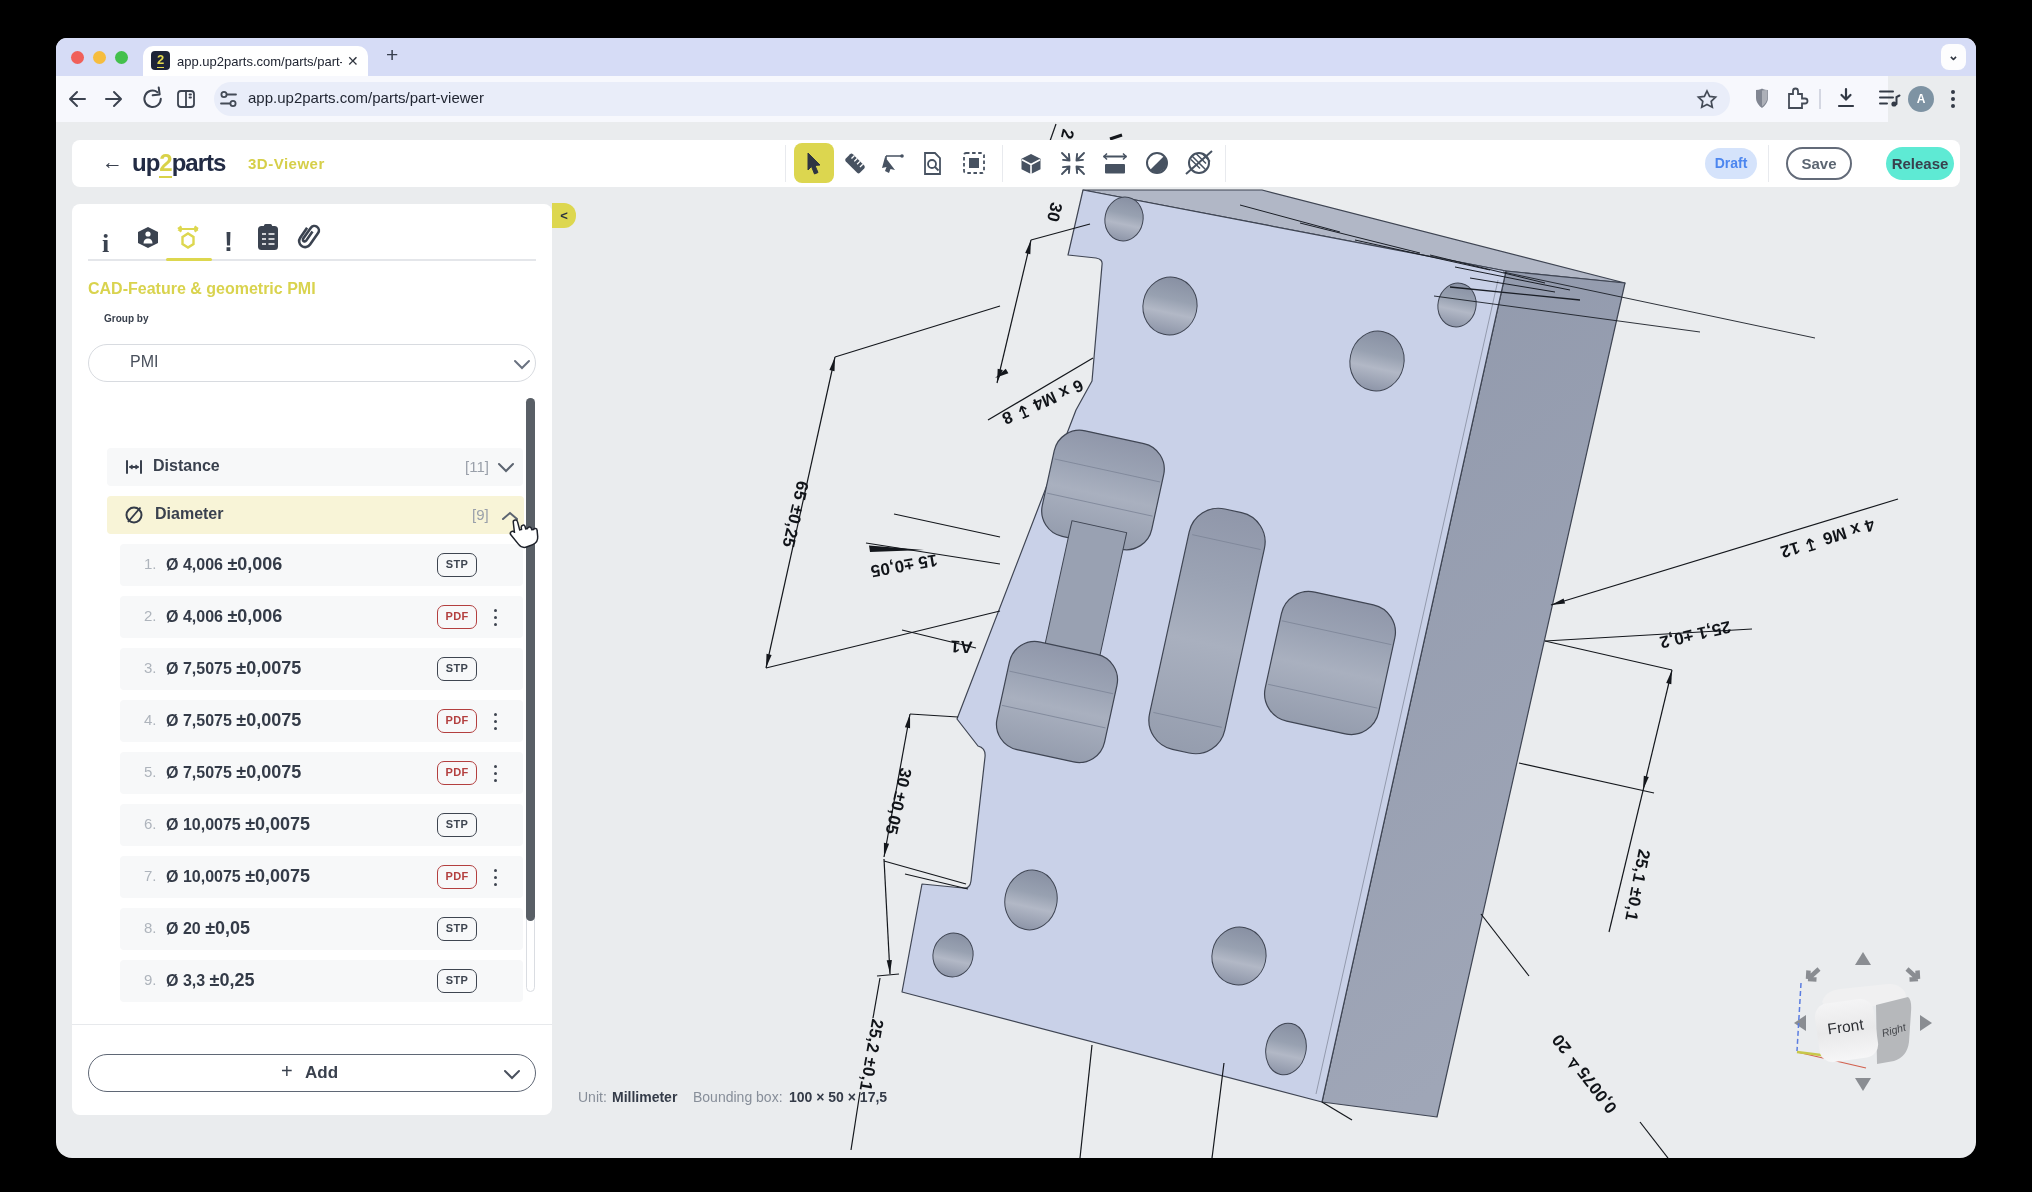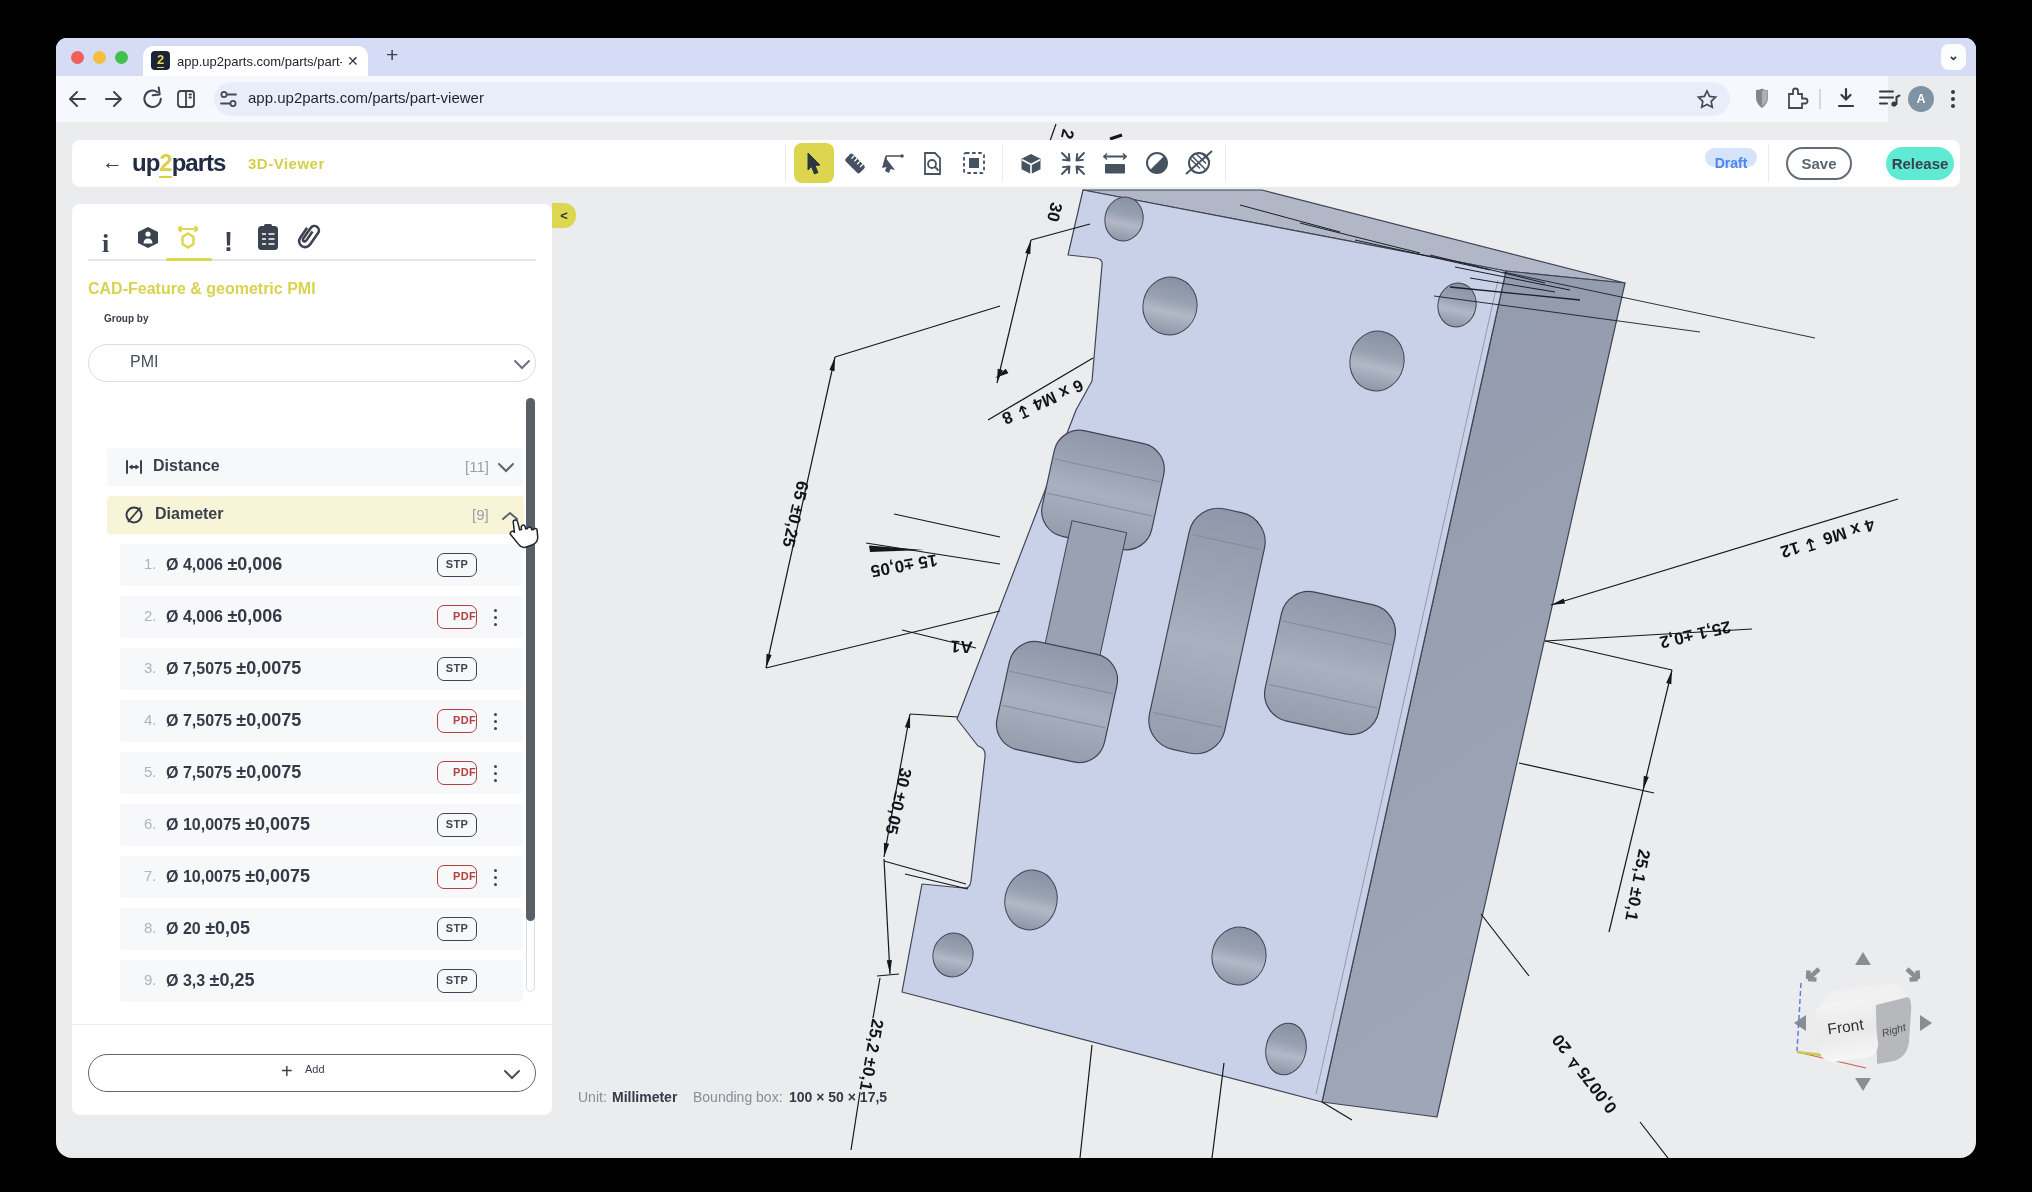--- a/index.html
+++ b/index.html
@@ -21,49 +21,49 @@
   #urltext { position:absolute; left:192px; top:12.5px; font-size:15px; color:#1f2430; }
   #avatar { position:absolute; left:1852px; top:10px; width:26px; height:26px; border-radius:50%; background:#7e93a3; color:#fff; font-size:12px; font-weight:bold; text-align:center; line-height:26px; }
   
   #appheader { position:absolute; left:16px; top:102px; width:1888px; height:47px; background:#fff; border-radius:8px; z-index:6; }
   #backarr { position:absolute; left:30px; top:10px; font-size:21px; color:#39404e; }
   #logo { position:absolute; left:60px; top:9px; font-size:24px; font-weight:bold; color:#222b44; letter-spacing:-1px; }
   #logo .y { color:#d9d249; border-bottom:2px solid #d9d249; }
   #viewer3d { position:absolute; left:176px; top:15px; font-size:15px; font-weight:bold; color:#d6cf49; letter-spacing:0.5px; }
   .hsep { position:absolute; top:5px; width:1px; height:37px; background:#e8eaee; }
   #selbtn { position:absolute; left:722px; top:3px; width:40px; height:40px; background:#dcd64f; border-radius:8px; }
-  #draft { position:absolute; left:1633px; top:8px; width:52px; height:19px; background:#d5e3fb; border-radius:16px; color:#4c86ef; font-size:14px; font-weight:bold; text-align:center; line-height:31px; }
+  #draft { position:absolute; left:1633px; top:8px; width:52px; height:31px; background:#d5e3fb; border-radius:16px; color:#4c86ef; font-size:14px; font-weight:bold; text-align:center; line-height:31px; }
   #save { position:absolute; left:1714px; top:7px; width:66px; height:33px; border:2px solid #636b79; border-radius:17px; color:#5c6672; font-size:15px; font-weight:bold; text-align:center; line-height:29px; }
   #release { position:absolute; left:1814px; top:7px; width:68px; height:33px; background:#5eead4; border-radius:17px; color:#39404e; font-size:15px; font-weight:bold; text-align:center; line-height:33px; }
   
   #panel { position:absolute; left:16px; top:166px; width:480px; height:911px; background:#fff; border-radius:8px; z-index:6; }
   #tongue { position:absolute; left:496px; top:165px; width:24px; height:25px; background:#ddd74f; border-radius:0 12px 12px 0; z-index:5; color:#2c3340; font-size:13px; text-align:center; line-height:25px; font-weight:bold;}
   #tabsep { position:absolute; left:16px; top:55px; width:448px; height:1.5px; background:#e4e6ea; }
   #tabul { position:absolute; left:94px; top:53.5px; width:46px; height:3px; background:#ddd74f; border-radius:2px; }
   #pmihead { position:absolute; left:16px; top:76px; font-size:16px; font-weight:bold; color:#d9d34e; }
   #groupby { position:absolute; left:32px; top:109px; font-size:10px; font-weight:bold; color:#39404d; }
   #pmisel { position:absolute; left:16px; top:140px; width:448px; height:38px; border:1.5px solid #d8dbe0; border-radius:19px; }
   #pmisel span { position:absolute; left:17px; top:8px; font-size:16px; color:#49505c;margin-left:24px; }
   .grow { position:absolute; left:18px; width:433px; height:38px; background:#f7f8f9; border-radius:4px; }
   .gtitle { position:absolute; left:20px; top:9px; font-size:16px; font-weight:bold; color:#343b48; }
   .stitle { position:absolute; left:46px; top:9px; font-size:16px; font-weight:bold; color:#3a414e; }
   .gcount { position:absolute; font-size:15px; color:#9aa0aa; top:10px; }
   .irow { position:absolute; left:48px; width:403px; height:42px; background:#f7f8f9; border-radius:4px; }
   .inum { position:absolute; left:24px; top:11px; font-size:15px; color:#aeb4bc; }
   .ival { position:absolute; left:46px; top:10px; font-size:16px; font-weight:bold; color:#343b48; }
   .ival small { font-size:18px; }
   .badge { position:absolute; left:317px; top:9px; width:40px; height:24px; border:1.7px solid #3e4550; border-radius:7px; font-size:11px; font-weight:bold; color:#3e4550; text-align:center; line-height:21px; letter-spacing:0.3px;}
-  .badge.pdf { border-color:#b33f3f; color:#b33f3f;text-align:right; }
+  .badge.pdf { border-color:#b33f3f; color:#b33f3f; }
   .kebab { position:absolute; left:374px; top:13px; width:3px; }
   .kebab i { display:block; width:3.2px; height:3.2px; background:#3e4550; border-radius:50%; margin-bottom:3.6px; }
   #lsb { position:absolute; left:454px; top:194px; width:9px; height:594px; background:#fff; border:1px solid #dadde2; border-radius:5px; }
   #lsbt { position:absolute; left:454px; top:194px; width:9px; height:523px; background:#595f66; border-radius:5px; }
   #adddiv { position:absolute; left:0px; top:820px; width:480px; height:1px; background:#e7e9ec; }
   #addbtn { position:absolute; left:16px; top:850px; width:448px; height:38px; border:1.5px solid #5f6775; border-radius:19px; }
-  #addbtn .lbl { position:absolute; left:216px; top:8px; font-size:11px; font-weight:normal; color:#39404d; }
+  #addbtn .lbl { position:absolute; left:216px; top:8px; font-size:17px; font-weight:bold; color:#39404d; }
   #addbtn .plus { position:absolute; left:192px; top:5px; font-size:20px; font-weight:400; color:#39404d; }
 </style>
 </head>
 <body>
 <div id="win">
 <svg id="model" viewBox="0 0 2032 1192">
 <defs>
   <linearGradient id="holeg" x1="0" y1="0" x2="0" y2="1">
     <stop offset="0" stop-color="#8890a3"></stop>
           <stop offset="0.38" stop-color="#98a1b1"></stop>

